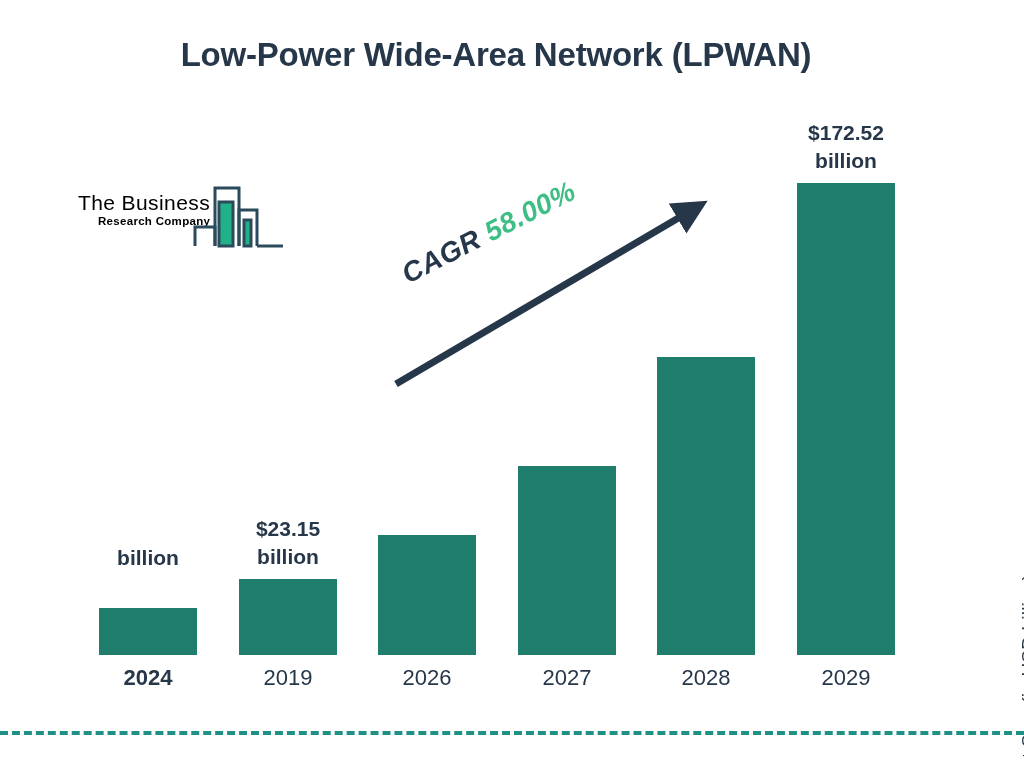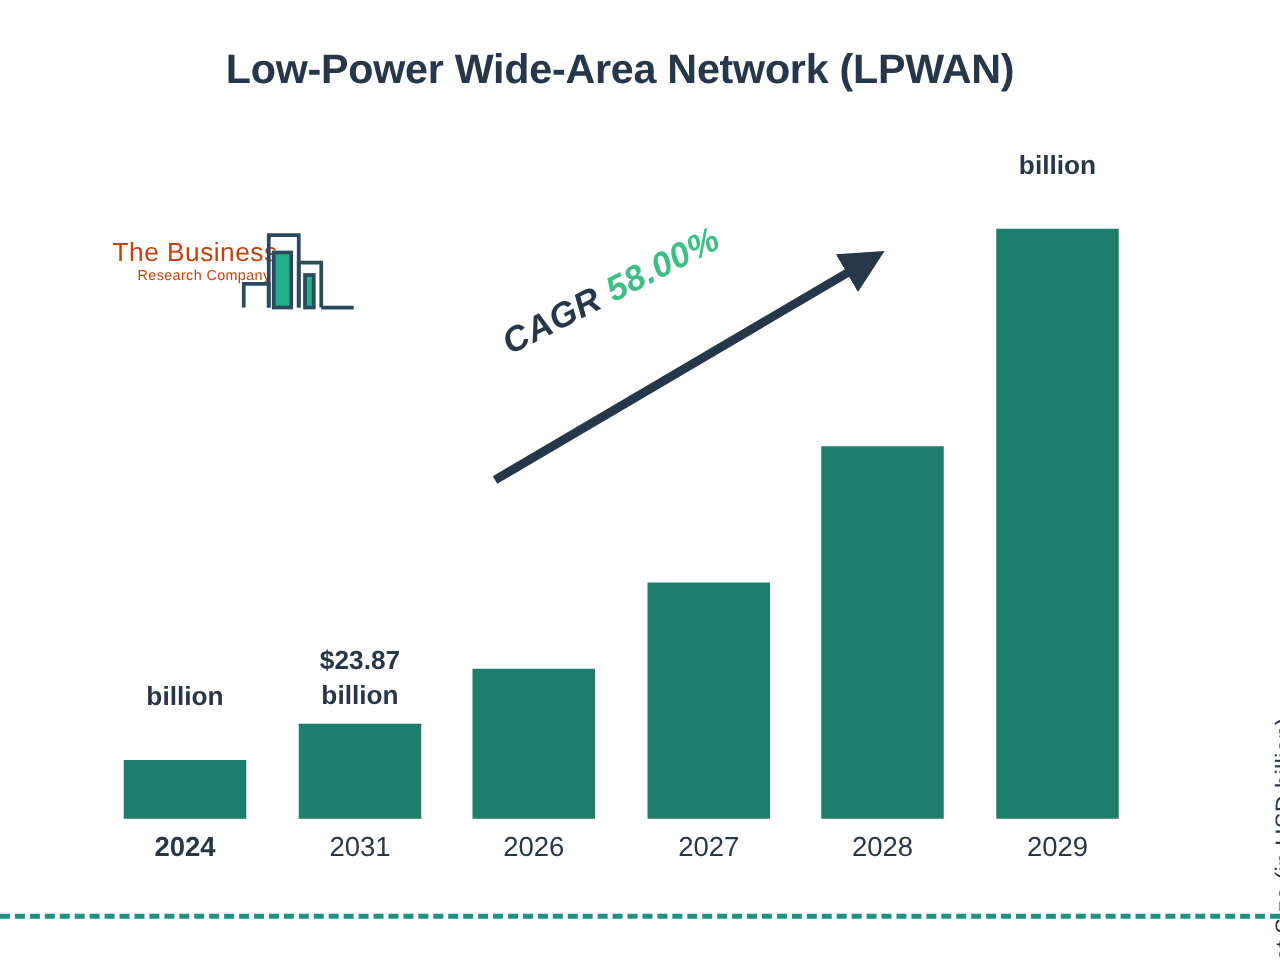--- a/index.html
+++ b/index.html
@@ -39,37 +39,37 @@
   
   .logo {
     position: absolute;
     left: 78px;
     top: 186px;
     width: 205px;
     height: 62px;
   }
   .logo-text {
     position: absolute;
-    left: 12px;
+    left: 0;
     top: 6px;
-    color: #c2410c;
+    color: #000000;
   }
   .logo-text .l1 {
     display: block;
     font-size: 21px;
     line-height: 22px;
     letter-spacing: 0.4px;
     font-weight: normal;
   }
   .logo-text .l2 {
     display: block;
     font-size: 11.5px;
     line-height: 15px;
     letter-spacing: 0.3px;
-    font-weight: normal;
+    font-weight: bold;
     padding-left: 20px;
   }
   .logo-mark {
     position: absolute;
     left: 115px;
     top: -6px;
   }
 
   
   .plot {
@@ -172,32 +172,33 @@
   </div>
 
   <div class="plot">
       <div class="bar" title="2024: 17.09" style="left: 99px; top: 608px; width: 98px; height: 47px; background: rgb(30, 125, 107);"></div>
       <div class="barlabel" style="width: 138px; left: 79px; top: 544px;">
         <span class="unit">billion</span>
       </div>
       <div class="xtick" style="left: 99px; font-weight: bold;">2024</div>
       <div class="bar" title="2025: 27.65" style="left: 239px; top: 579px; width: 98px; height: 76px; background: rgb(30, 125, 107);"></div>
       <div class="barlabel" style="width: 138px; left: 219px; top: 515px;">
-        <span class="amt">$23.87</span>
+        <span class="amt">$23.15</span>
         <span class="unit">billion</span>
       </div>
-      <div class="xtick" style="left: 239px;">2031</div>
+      <div class="xtick" style="left: 239px;">2019</div>
       <div class="bar" title="2026: 43.68" style="left: 378px; top: 535px; width: 98px; height: 120px; background: rgb(30, 125, 107);"></div>
       <div class="xtick" style="left: 378px;">2026</div>
       <div class="bar" title="2027: 69.01" style="left: 518px; top: 466px; width: 98px; height: 189px; background: rgb(30, 125, 107);"></div>
       <div class="xtick" style="left: 518px;">2027</div>
       <div class="bar" title="2028: 109.06" style="left: 657px; top: 357px; width: 98px; height: 298px; background: rgb(30, 125, 107);"></div>
       <div class="xtick" style="left: 657px;">2028</div>
       <div class="bar" title="2029: 172.52" style="left: 797px; top: 183px; width: 98px; height: 472px; background: rgb(30, 125, 107);"></div>
       <div class="barlabel" style="width: 138px; left: 777px; top: 119px;">
+        <span class="amt">$172.52</span>
         <span class="unit">billion</span>
       </div>
       <div class="xtick" style="left: 797px; text-align: center;">2029</div>
     </div>
 
   <svg class="plot" width="1024" height="768" viewBox="0 0 1024 768" style="pointer-events:none;">
     <defs>
       <marker id="arrowhead" markerWidth="5" markerHeight="5" refX="2.4" refY="2.5" orient="auto" markerUnits="strokeWidth">
         <path d="M0,0 L5,2.5 L0,5 z" fill="#26374A"></path>
       </marker>

